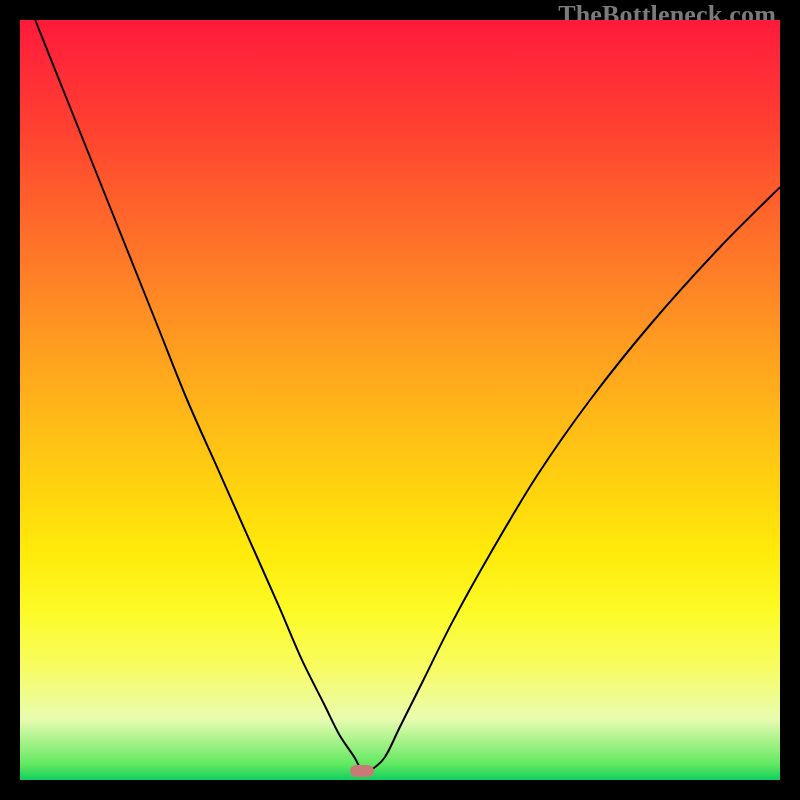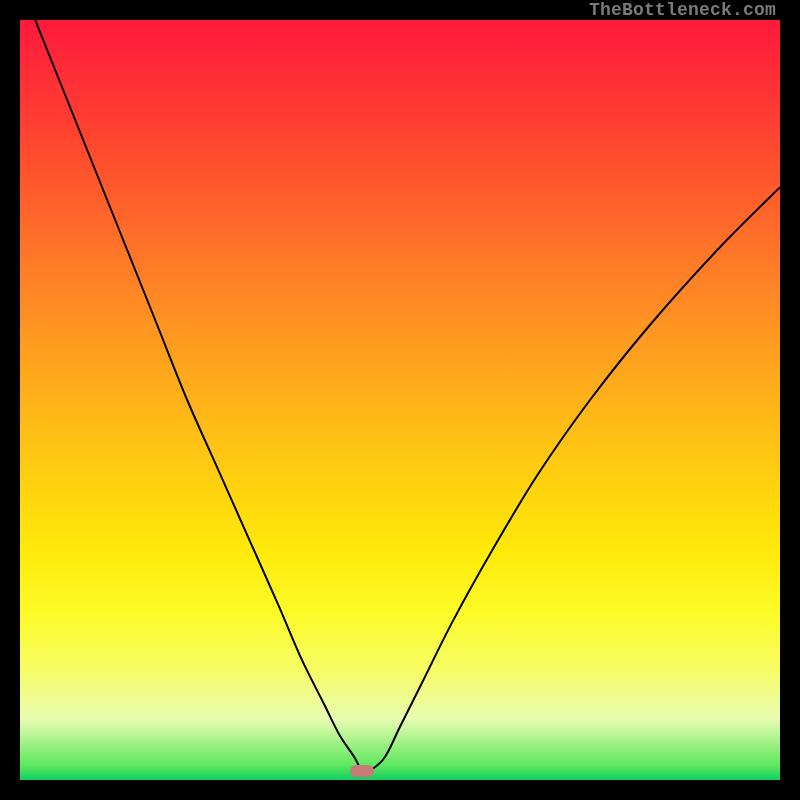--- a/index.html
+++ b/index.html
@@ -29,22 +29,22 @@
       #fcfb28 78%,
       #f8fc60 85%,
       #e8fcb0 92%,
       #60e860 98%,
       #10cf60 100%);
   }
   .watermark {
     position: absolute;
     top: 0px;
     right: 24px;
-    font-family: Liberation Mono, monospace;
-    font-size: 18px;
+    font-family: Liberation Serif, serif;
+    font-size: 26px;
     font-weight: bold;
     color: #7a7a7a;
     letter-spacing: 0.2px;
   }
   svg.curve {
     position: absolute;
     left: 0;
     top: 0;
     width: 760px;
     height: 760px;

